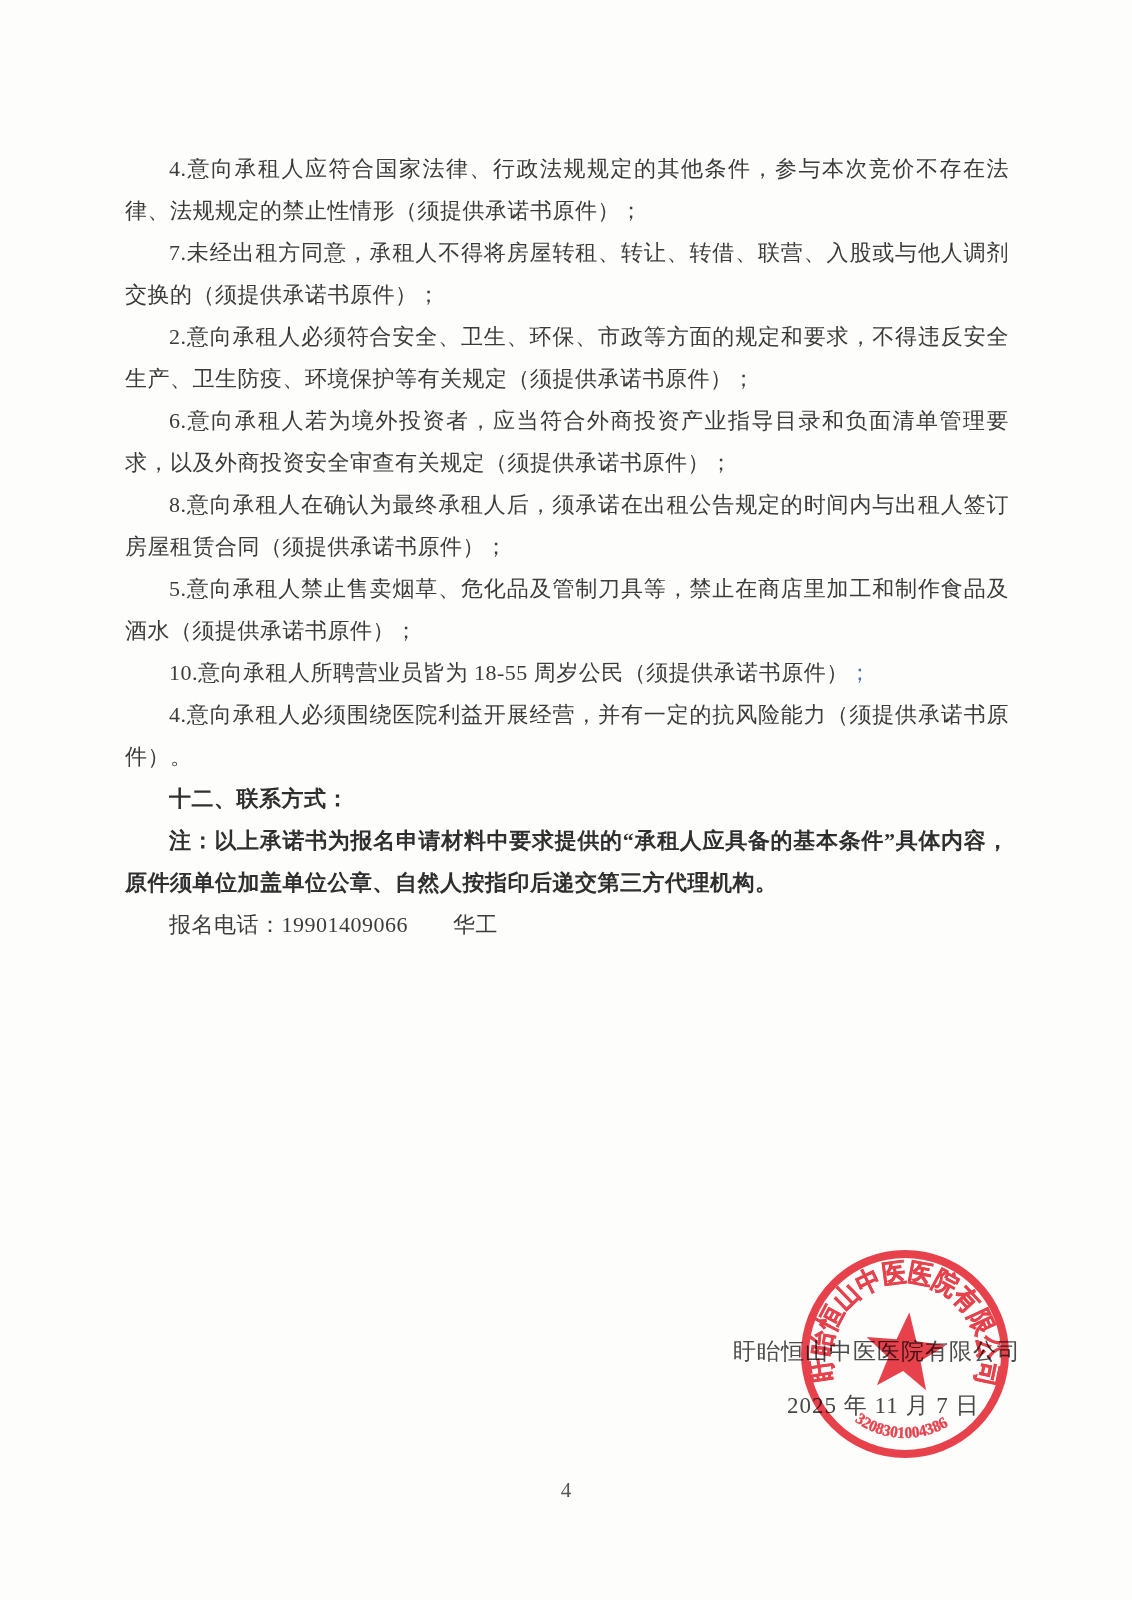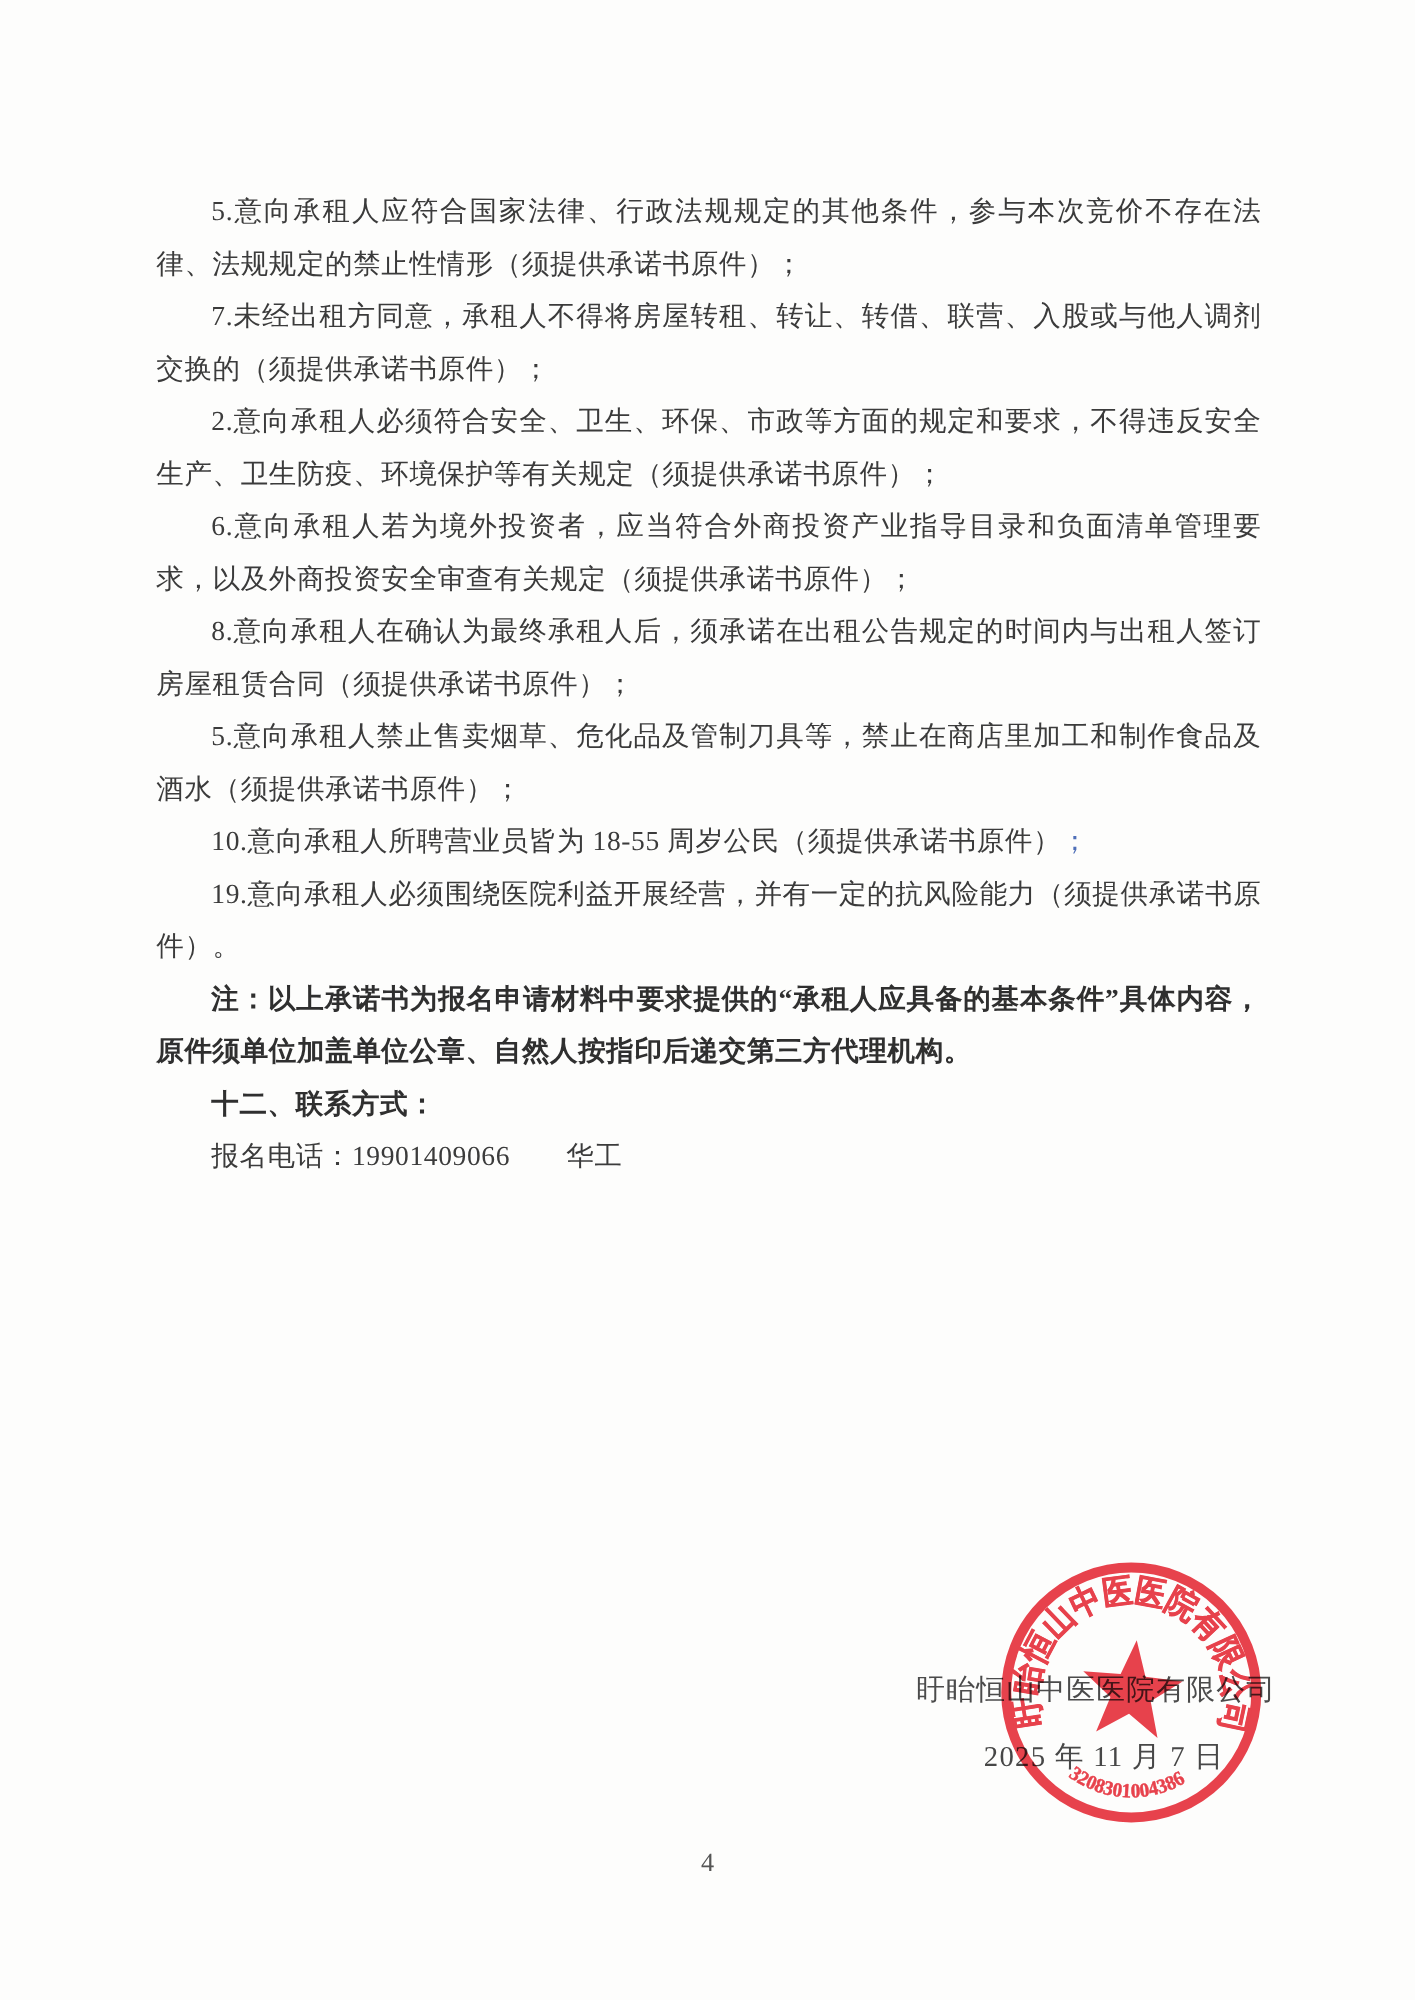--- a/index.html
+++ b/index.html
@@ -62,30 +62,30 @@
     color:#555555;
   }
 </style>
 </head>
 <body>
 
 <div class="page">
 
   <div class="body-text">
 
-  <p class="para">5.意向承租人应符合国家法律、行政法规规定的其他条件，参与本次竞价不存在法律、法规规定的禁止性情形（须提供承诺书原件）；</p>
+  <p class="para">4.意向承租人应符合国家法律、行政法规规定的其他条件，参与本次竞价不存在法律、法规规定的禁止性情形（须提供承诺书原件）；</p>
       <p class="para">7.未经出租方同意，承租人不得将房屋转租、转让、转借、联营、入股或与他人调剂交换的（须提供承诺书原件）；</p>
       <p class="para">2.意向承租人必须符合安全、卫生、环保、市政等方面的规定和要求，不得违反安全生产、卫生防疫、环境保护等有关规定（须提供承诺书原件）；</p>
       <p class="para">6.意向承租人若为境外投资者，应当符合外商投资产业指导目录和负面清单管理要求，以及外商投资安全审查有关规定（须提供承诺书原件）；</p>
       <p class="para">8.意向承租人在确认为最终承租人后，须承诺在出租公告规定的时间内与出租人签订房屋租赁合同（须提供承诺书原件）；</p>
       <p class="para">5.意向承租人禁止售卖烟草、危化品及管制刀具等，禁止在商店里加工和制作食品及酒水（须提供承诺书原件）；</p>
       <p class="para">10.意向承租人所聘营业员皆为 18-55 周岁公民（须提供承诺书原件）<span style="color: rgb(79, 111, 184);">；</span></p>
-      <p class="para">19.意向承租人必须围绕医院利益开展经营，并有一定的抗风险能力（须提供承诺书原件）。</p>
+      <p class="para">4.意向承租人必须围绕医院利益开展经营，并有一定的抗风险能力（须提供承诺书原件）。</p>
+      <p class="para bold">十二、联系方式：</p>
       <p class="para bold">注：以上承诺书为报名申请材料中要求提供的“承租人应具备的基本条件”具体内容，原件须单位加盖单位公章、自然人按指印后递交第三方代理机构。</p>
-      <p class="para bold">十二、联系方式：</p>
       <p class="para">报名电话：19901409066　　华工</p>
     </div>
 
   <div class="signature-company">盱眙恒山中医医院有限公司</div>
 
   <div class="signature-date">2025 年 11 月 7 日</div>
 
   <div class="stamp">
     <svg viewBox="0 0 216 216" xmlns="http://www.w3.org/2000/svg">
       <defs>

